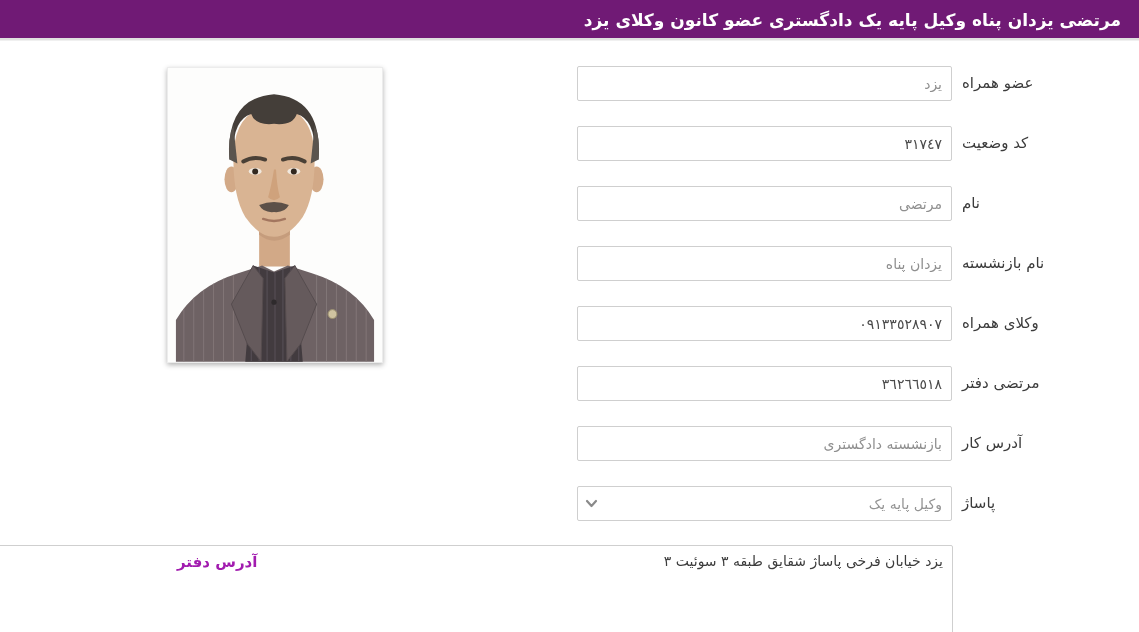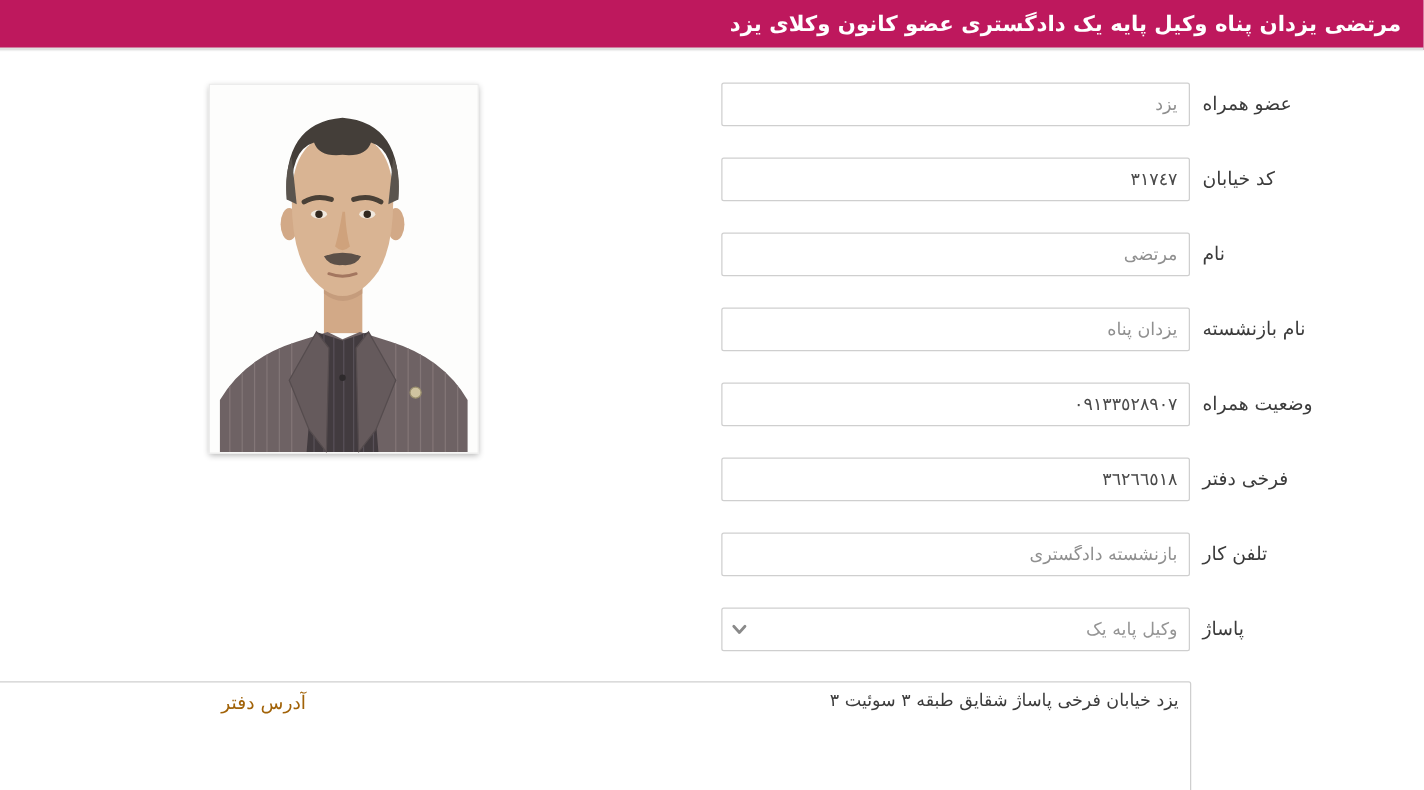--- a/index.html
+++ b/index.html
@@ -2,21 +2,21 @@
 <html lang="fa" dir="rtl"><head>
 <meta charset="utf-8">
 <style>
   * { margin:0; padding:0; box-sizing:border-box; }
   html,body { width:1139px; height:632px; overflow:hidden; background:#ffffff;
               font-family:"DejaVu Sans", sans-serif; }
   .page { position:relative; width:1139px; height:632px; direction:rtl; }
 
   
   .header { position:absolute; top:0; right:0; left:0; height:40px;
-            background:#be185d; border-bottom:2px solid #e0e0e0;
+            background:#701a75; border-bottom:2px solid #e0e0e0;
             box-shadow:0 1px 0 rgba(0,0,0,0.06); }
   .header-title { position:absolute; right:18px; top:0; height:40px; line-height:40px;
                   color:#ffffff; font-size:17px; font-weight:bold; white-space:nowrap; }
 
   
   .photo { position:absolute; left:167px; top:67px; width:216px; height:296px;
            background:#fdfdfc; border:1px solid #ececec;
            box-shadow:0 2px 5px rgba(0,0,0,0.30); }
   .photo svg { display:block; width:100%; height:100%; }
 
@@ -32,21 +32,21 @@
   .val-dark  { color:#4a4a4a; }
 
   select.tb { appearance:none; -webkit-appearance:none; -moz-appearance:none;
               color:#949494; padding-left:26px; }
   .chev { position:absolute; left:8px; top:11px; width:13px; height:13px;
           pointer-events:none; }
   .chev svg { display:block; }
 
   .addr-row { position:absolute; top:545px; left:0; right:0; height:87px; }
   .addr-row .field-label { position:absolute; left:177px; top:0; height:34px; line-height:34px;
-                           font-size:15px; color:#a16207; white-space:nowrap; }
+                           font-size:15px; color:#a21caf; white-space:nowrap;font-weight:bold; }
   textarea.addr { position:absolute; left:-4px; top:0; width:957px; height:120px;
                   border:1px solid #cfcfcf; border-radius:2px; background:#ffffff;
                   font-family:"DejaVu Sans", sans-serif; font-size:14px; color:#3c3c3c;
                   direction:rtl; text-align:right; padding:7px 9px; resize:none; outline:none; }
 </style>
 </head>
 <body>
 
 <div class="page">
 
@@ -126,46 +126,46 @@
     </svg>
   </div>
 
   <div class="row" style="top:66px">
     <input class="tb val-muted" type="text" value="یزد" style="">
     <span class="field-label">عضو همراه</span>
   </div>
 
   <div class="row" style="top:126px">
     <input class="tb val-dark" type="text" value="٣١٧٤٧" style="">
-    <span class="field-label">کد خیابان</span>
+    <span class="field-label">کد وضعیت</span>
   </div>
 
   <div class="row" style="top:186px">
     <input class="tb val-muted" type="text" value="مرتضی" style="">
     <span class="field-label">نام</span>
   </div>
 
   <div class="row" style="top:246px">
     <input class="tb val-muted" type="text" value="یزدان پناه" style="">
     <span class="field-label">نام بازنشسته</span>
   </div>
 
   <div class="row" style="top:306px">
     <input class="tb val-dark" type="text" value="٠٩١٣٣٥٢٨٩٠٧" style="">
-    <span class="field-label">وضعیت همراه</span>
+    <span class="field-label">وکلای همراه</span>
   </div>
 
   <div class="row" style="top:366px">
     <input class="tb val-dark" type="text" value="٣٦٢٦٦٥١٨" style="">
-    <span class="field-label">فرخی دفتر</span>
+    <span class="field-label">مرتضی دفتر</span>
   </div>
 
   <div class="row" style="top:426px">
     <input class="tb val-muted" type="text" value="بازنشسته دادگستری" style="">
-    <span class="field-label">تلفن کار</span>
+    <span class="field-label">آدرس کار</span>
   </div>
 
   <div class="row" style="top:486px">
     <select class="tb">
       <option>وکیل پایه یک</option>
     </select>
     <span class="chev">
       <svg width="13" height="13" viewBox="0 0 13 13">
         <polyline points="2,4 6.5,9 11,4" fill="none" stroke="#8a8a8a" stroke-width="2.2" stroke-linecap="round" stroke-linejoin="round"></polyline>
       </svg>

